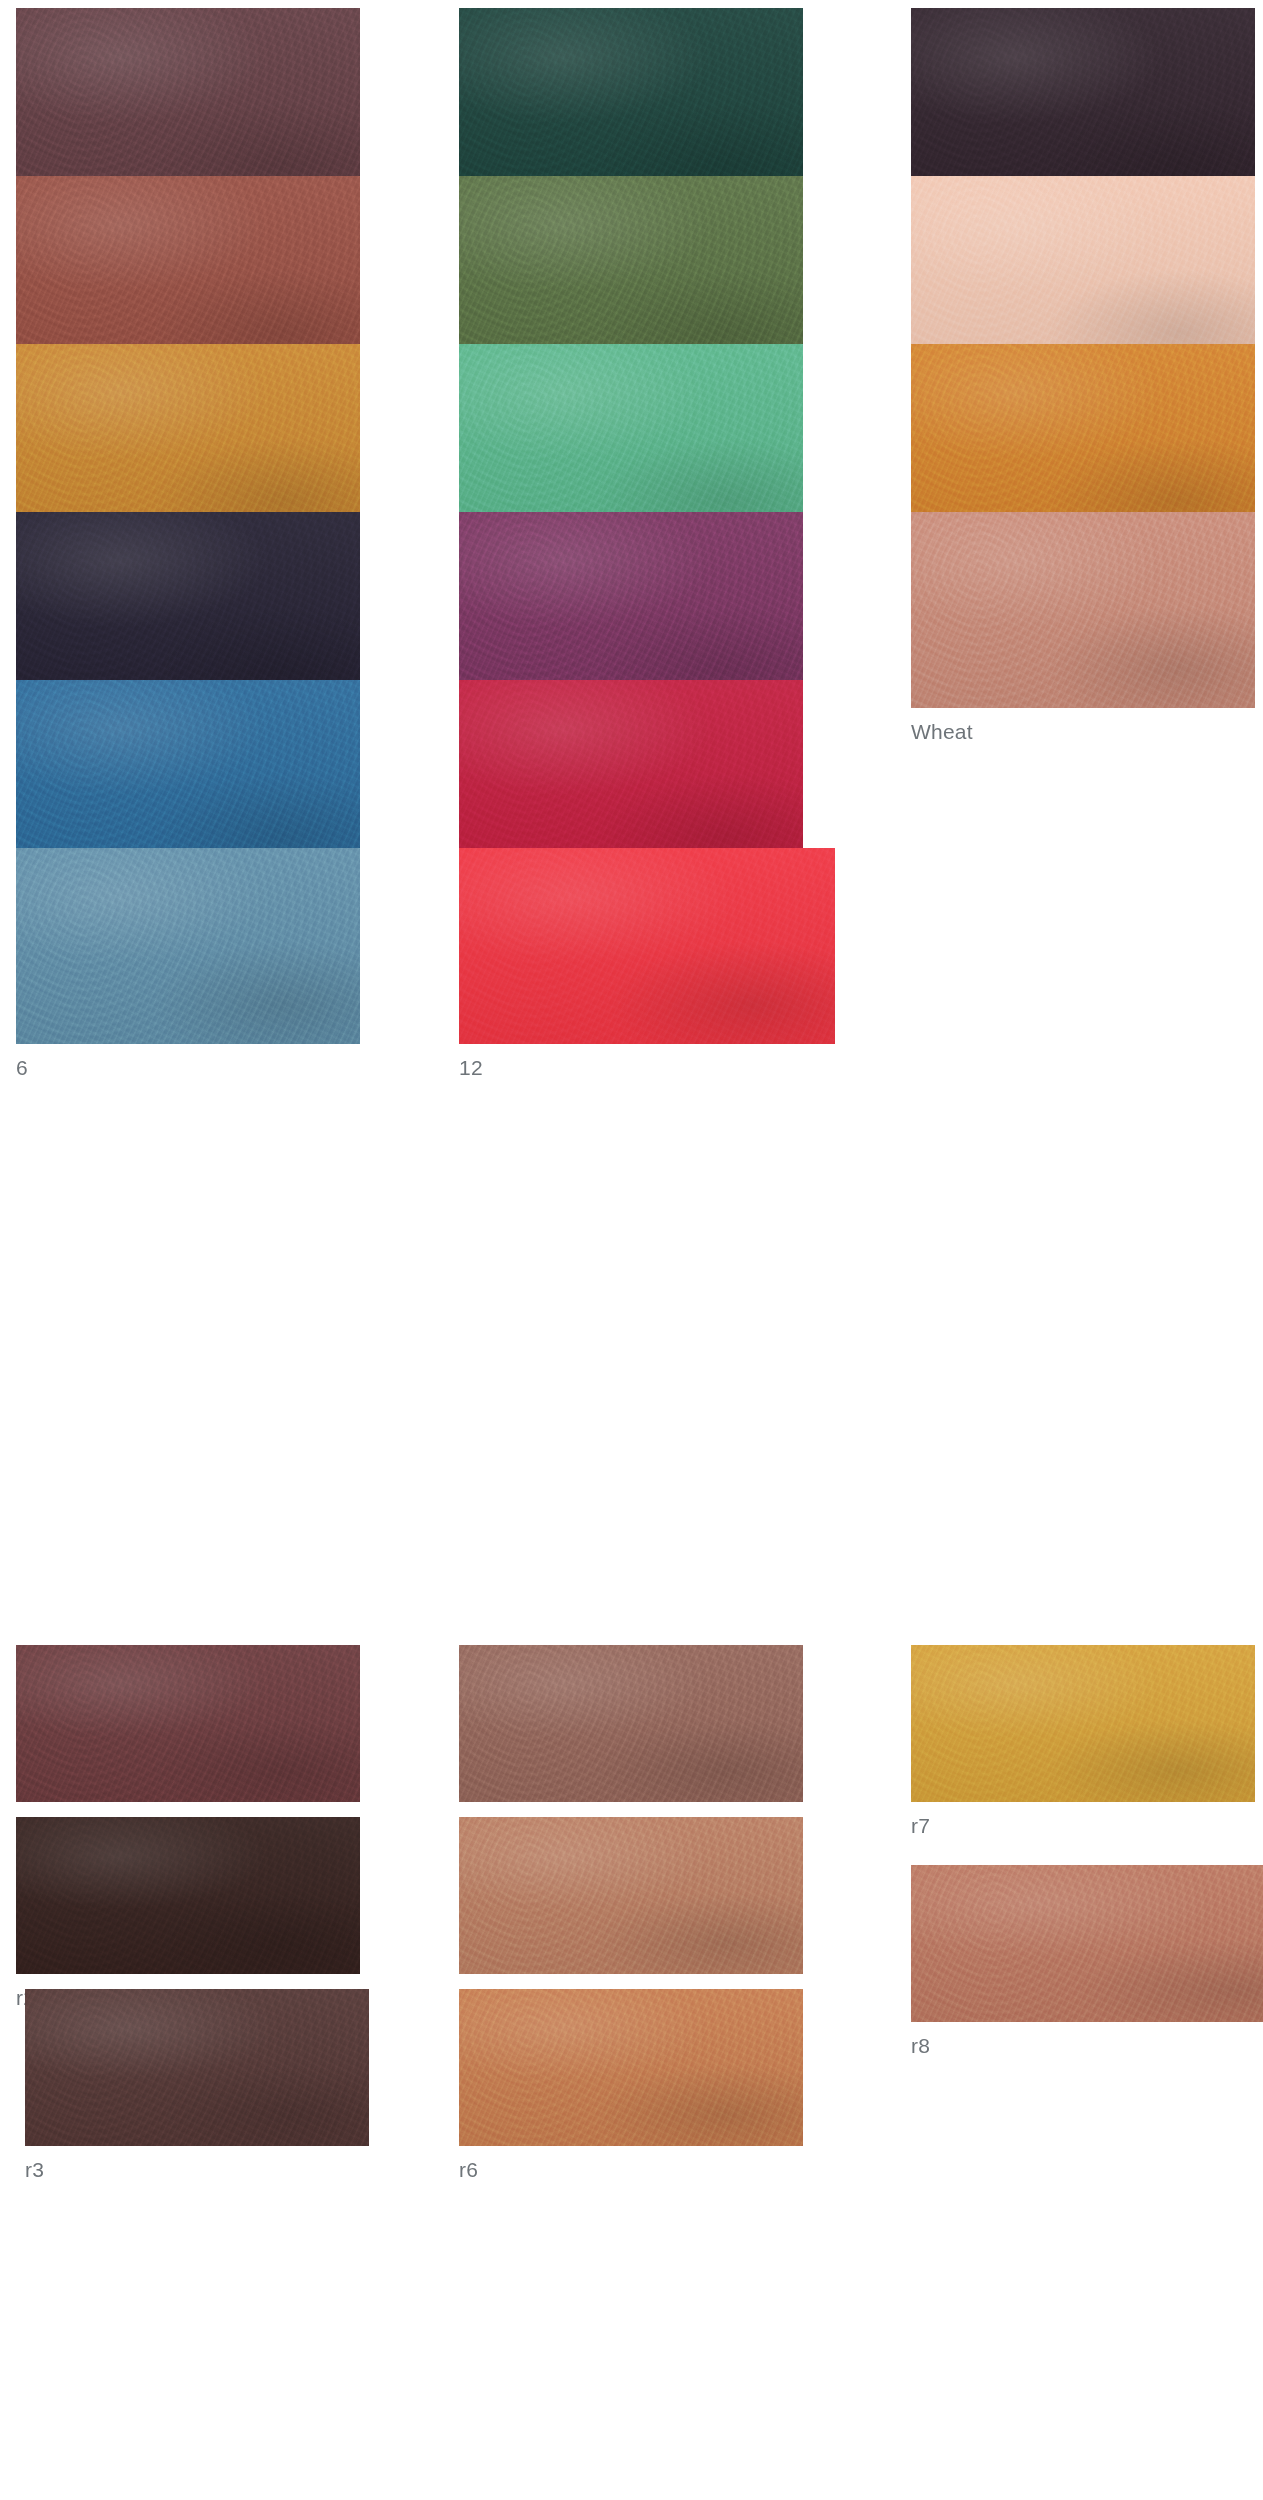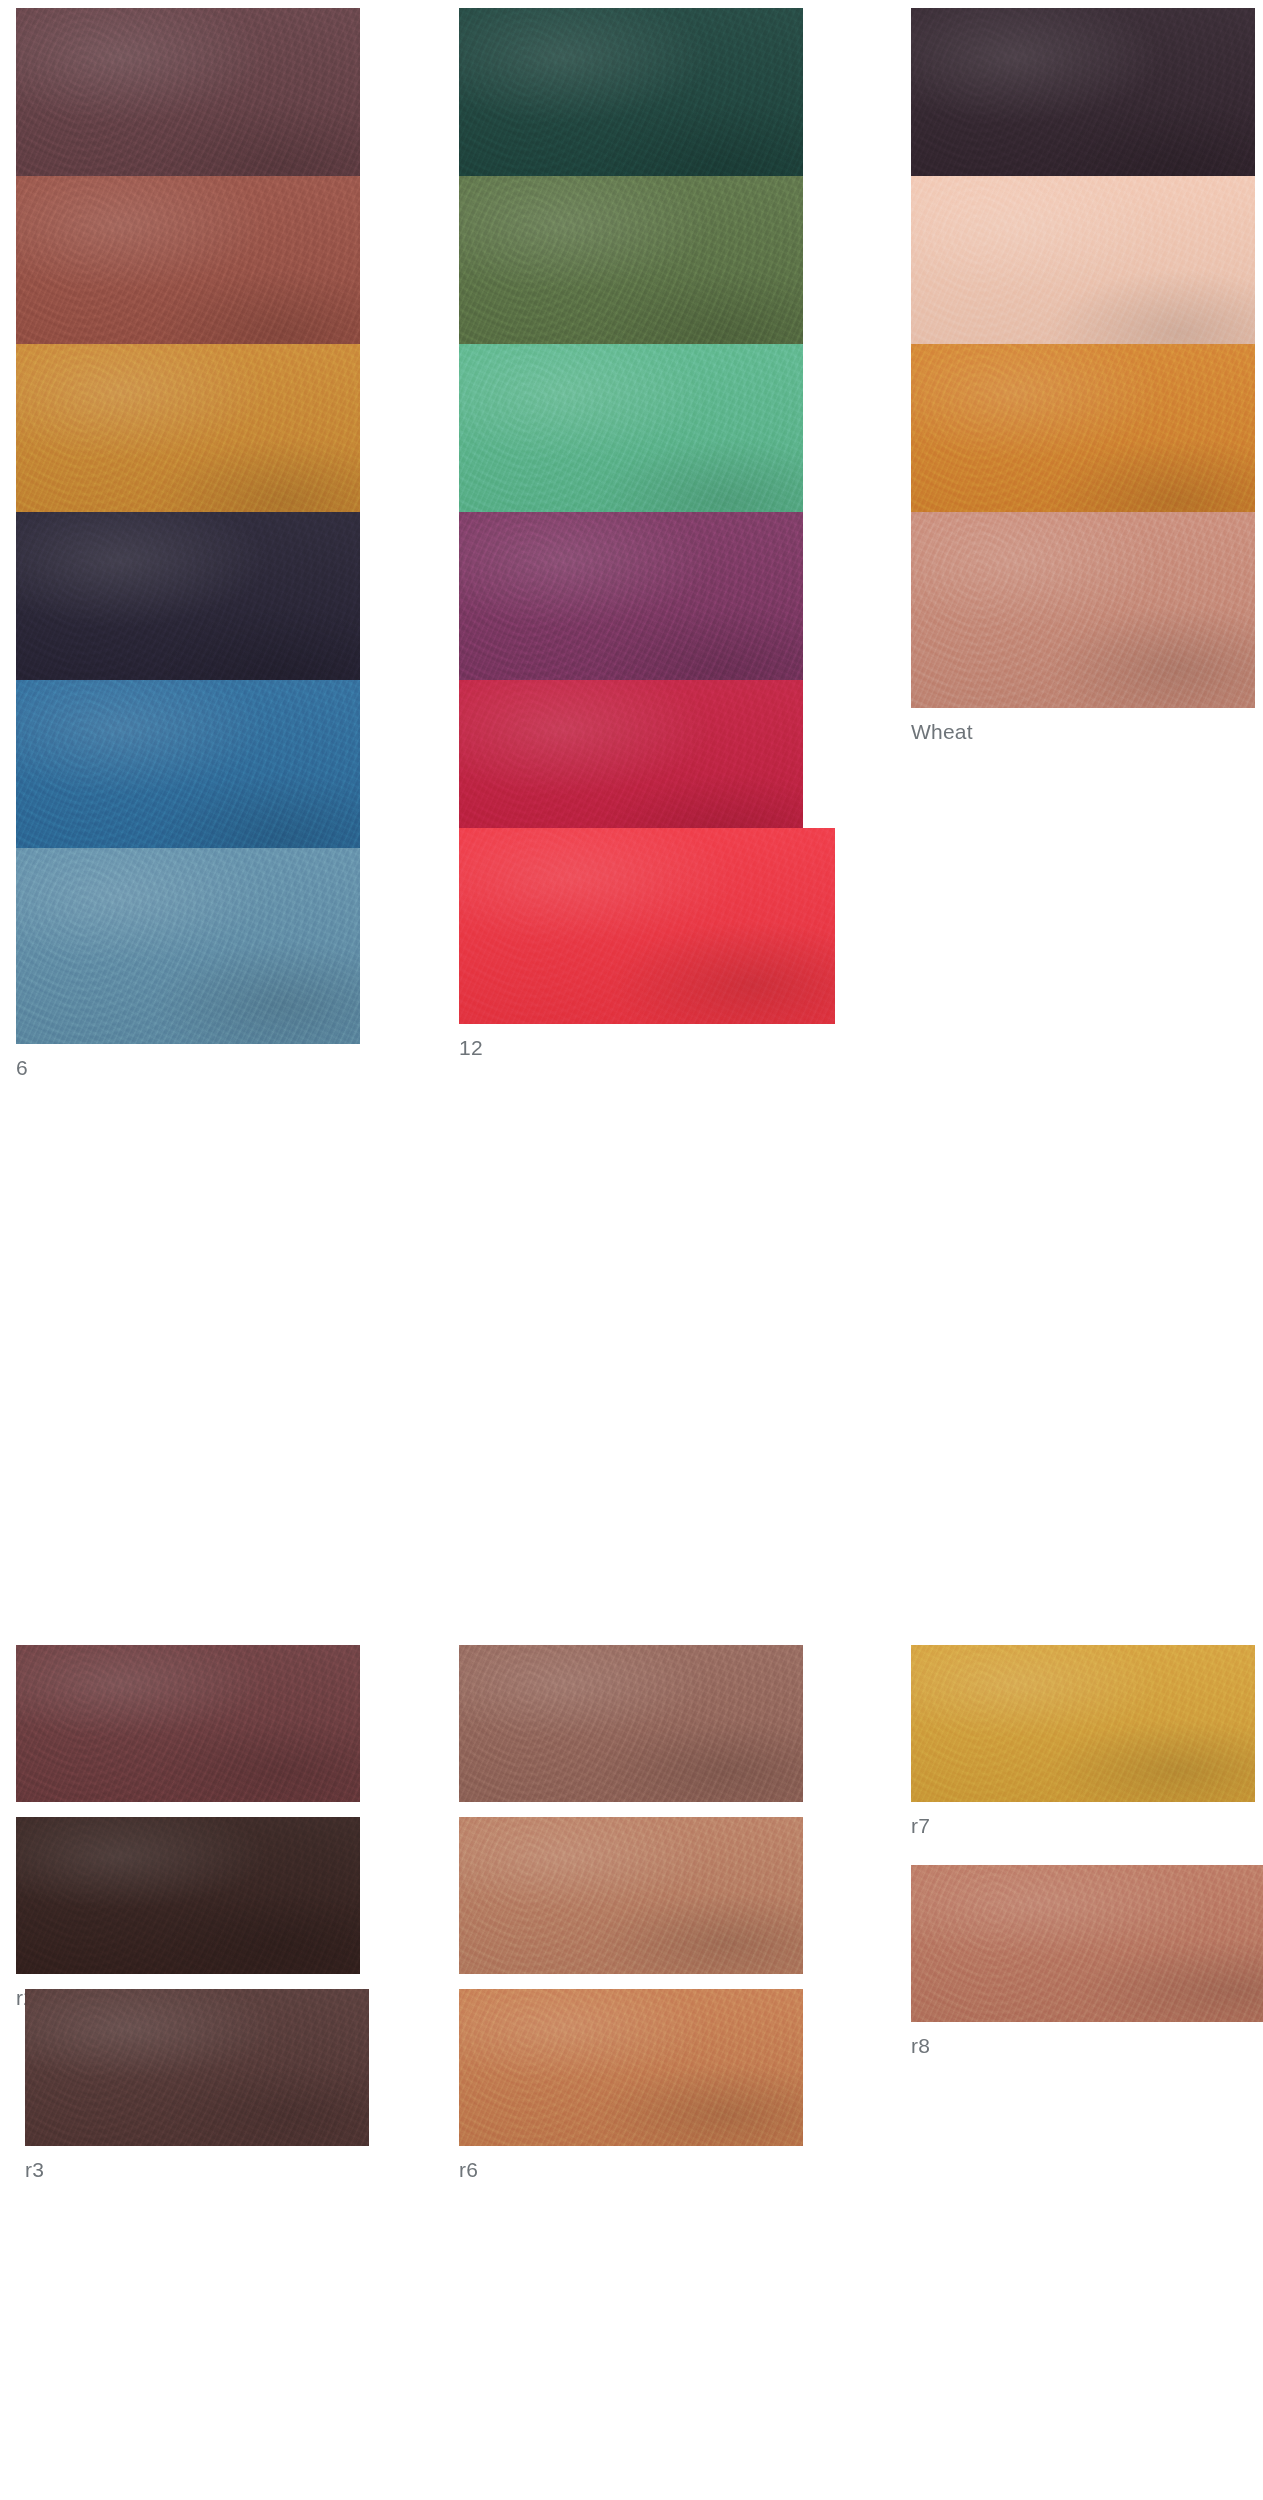--- a/index.html
+++ b/index.html
@@ -123,21 +123,21 @@
         <span class="swatch-label" style="color: rgb(110, 116, 121);">9</span>
       </div>
       <div class="swatch-cell" style="left: 443px; top: 512px; width: 360px;">
         <div class="swatch" style="height: 196px; background-color: rgb(125, 54, 99);"></div>
         <span class="swatch-label" style="color: rgb(110, 116, 121);">10</span>
       </div>
       <div class="swatch-cell" style="left: 443px; top: 680px; width: 360px;">
         <div class="swatch" style="height: 196px; background-color: rgb(195, 32, 65);"></div>
         <span class="swatch-label" style="color: rgb(110, 116, 121);">11</span>
       </div>
-      <div class="swatch-cell" style="left: 443px; top: 828px; width: 392px;">
+      <div class="swatch-cell" style="left: 443px; top: 848px; width: 392px;">
         <div class="swatch" style="height: 196px; background-color: rgb(240, 55, 69);"></div>
         <span class="swatch-label" style="color: rgb(110, 116, 121);">12</span>
       </div>
       <div class="swatch-cell" style="left: 895px; top: 8px; width: 360px;">
         <div class="swatch" style="height: 196px; background-color: rgb(51, 37, 47);"></div>
         <span class="swatch-label" style="color: rgb(110, 116, 121);">13</span>
       </div>
       <div class="swatch-cell" style="left: 895px; top: 176px; width: 360px;">
         <div class="swatch" style="height: 196px; background-color: rgb(242, 201, 181);"></div>
         <span class="swatch-label" style="color: rgb(110, 116, 121);">14 - Fair</span>

